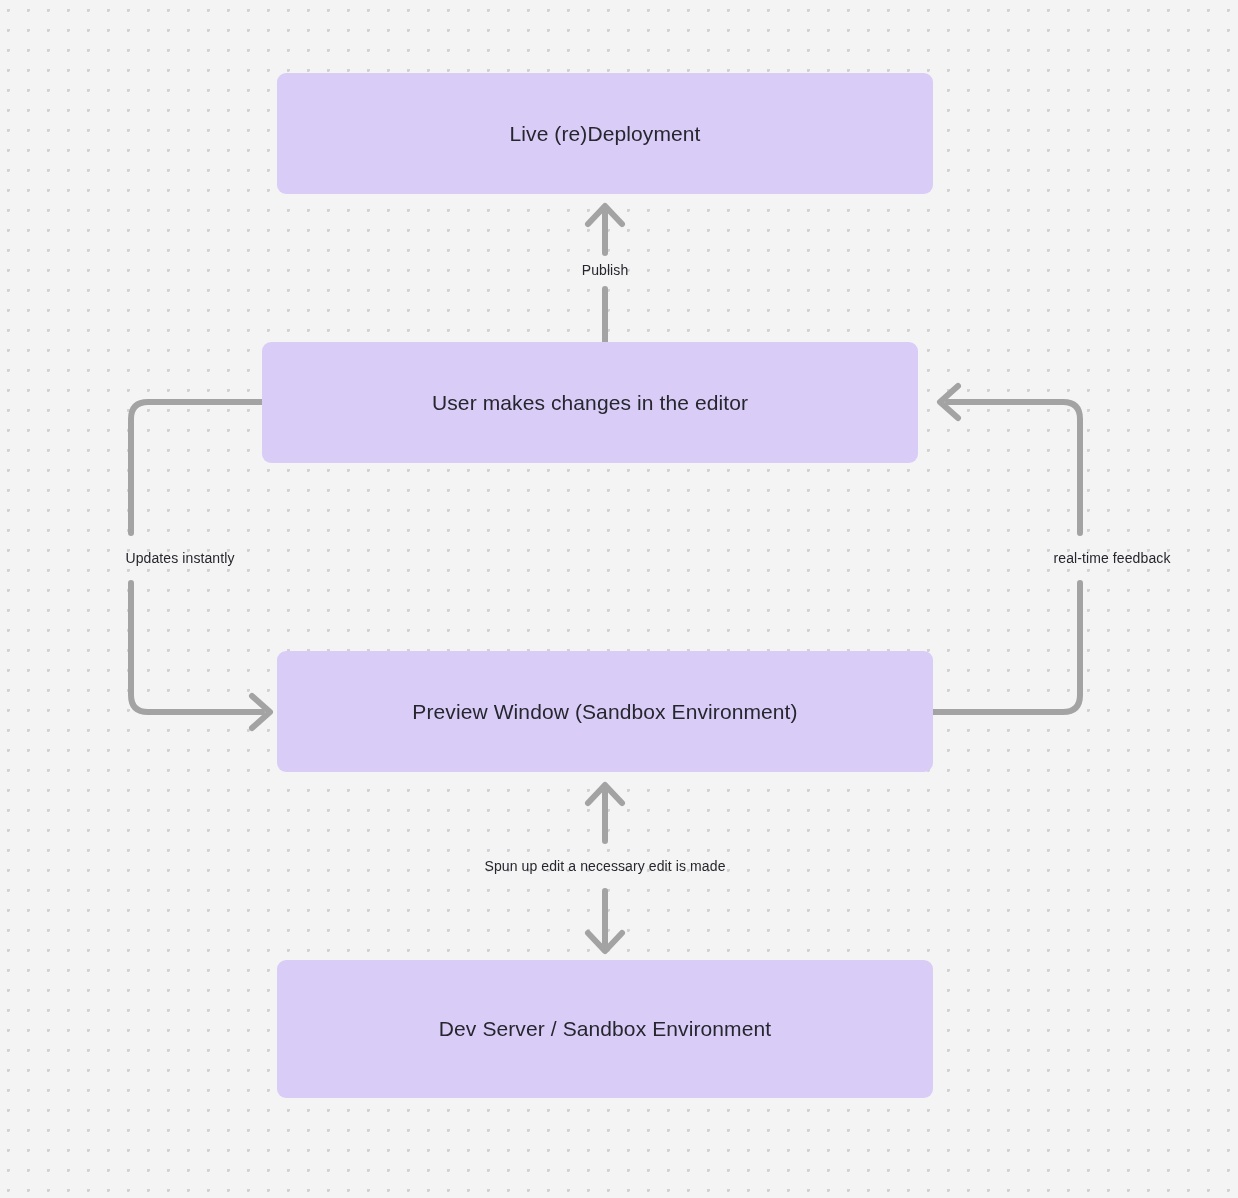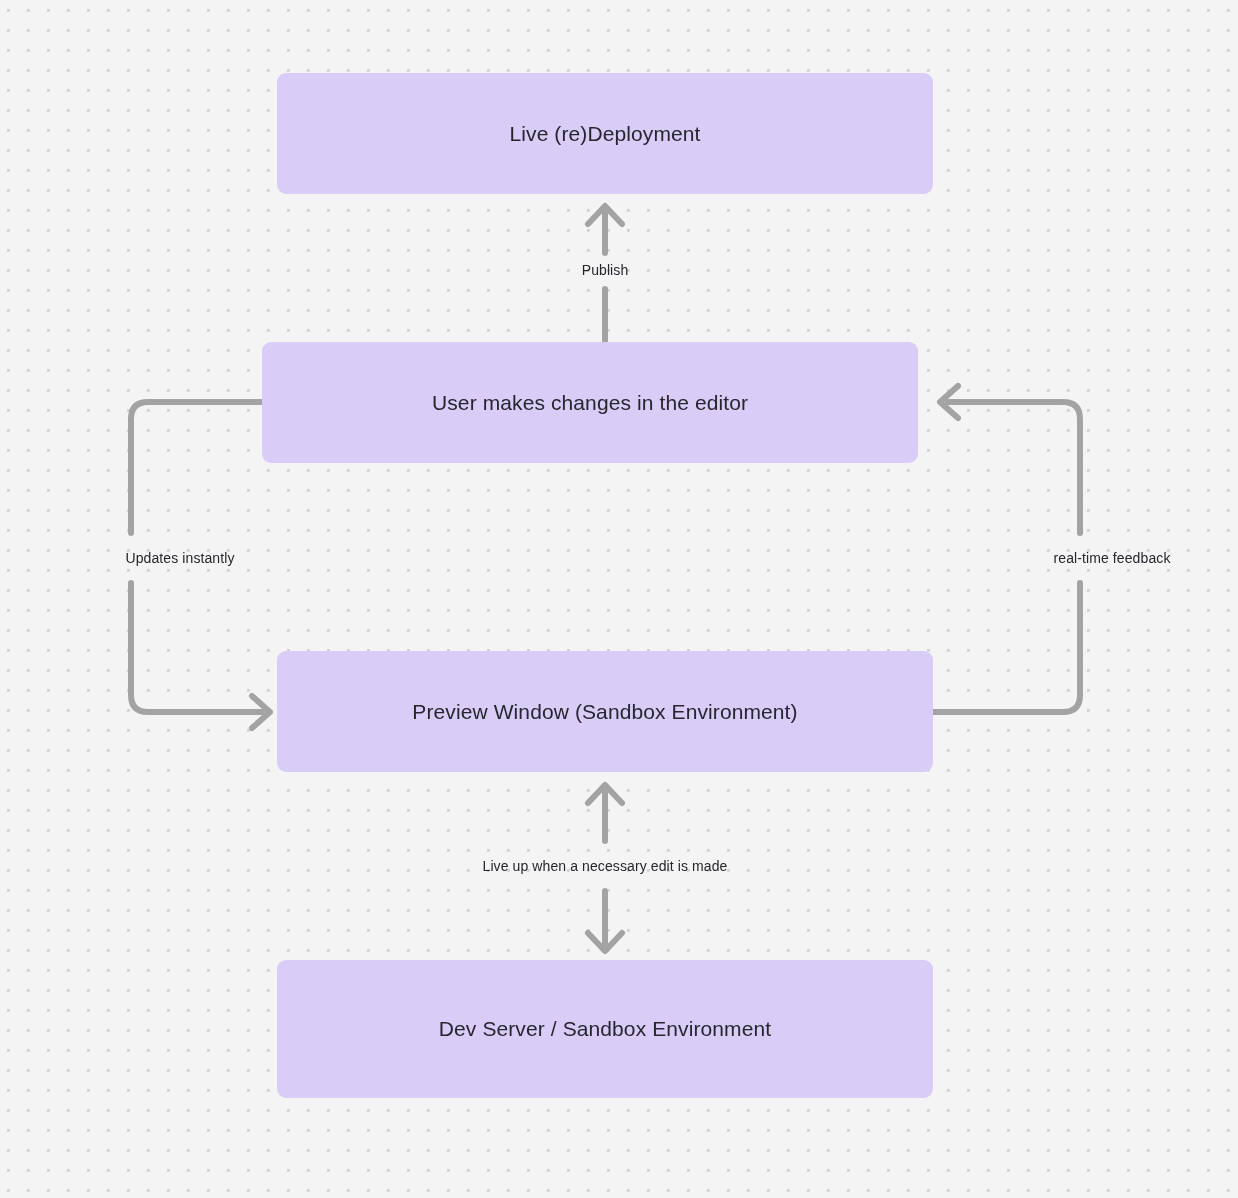--- a/index.html
+++ b/index.html
@@ -113,15 +113,15 @@
   <div class="node" id="node-dev-server" style="left: 277px; top: 960px; width: 656px; height: 138px; background: rgb(217, 205, 248); color: rgb(38, 38, 46);">
     <span>Dev Server / Sandbox Environment</span>
   </div>
 
   <div class="edge-label" id="label-publish" style="left: 605px; top: 270px; color: rgb(38, 38, 46);">Publish</div>
 
   <div class="edge-label" id="label-updates-instantly" style="left: 132px; top: 558px; color: rgb(38, 38, 46); margin-left: 48px;">Updates instantly</div>
 
   <div class="edge-label" id="label-real-time-feedback" style="left: 1079px; top: 558px; color: rgb(38, 38, 46); margin-left: 33px;">real-time feedback</div>
 
-  <div class="edge-label" id="label-spun-up" style="left: 605px; top: 866px; color: rgb(38, 38, 46);">Live up when a necessary edit is made</div>
+  <div class="edge-label" id="label-spun-up" style="left: 605px; top: 866px; color: rgb(38, 38, 46);">Spun up edit a necessary edit is made</div>
 
 </div>
 
 </body></html>

